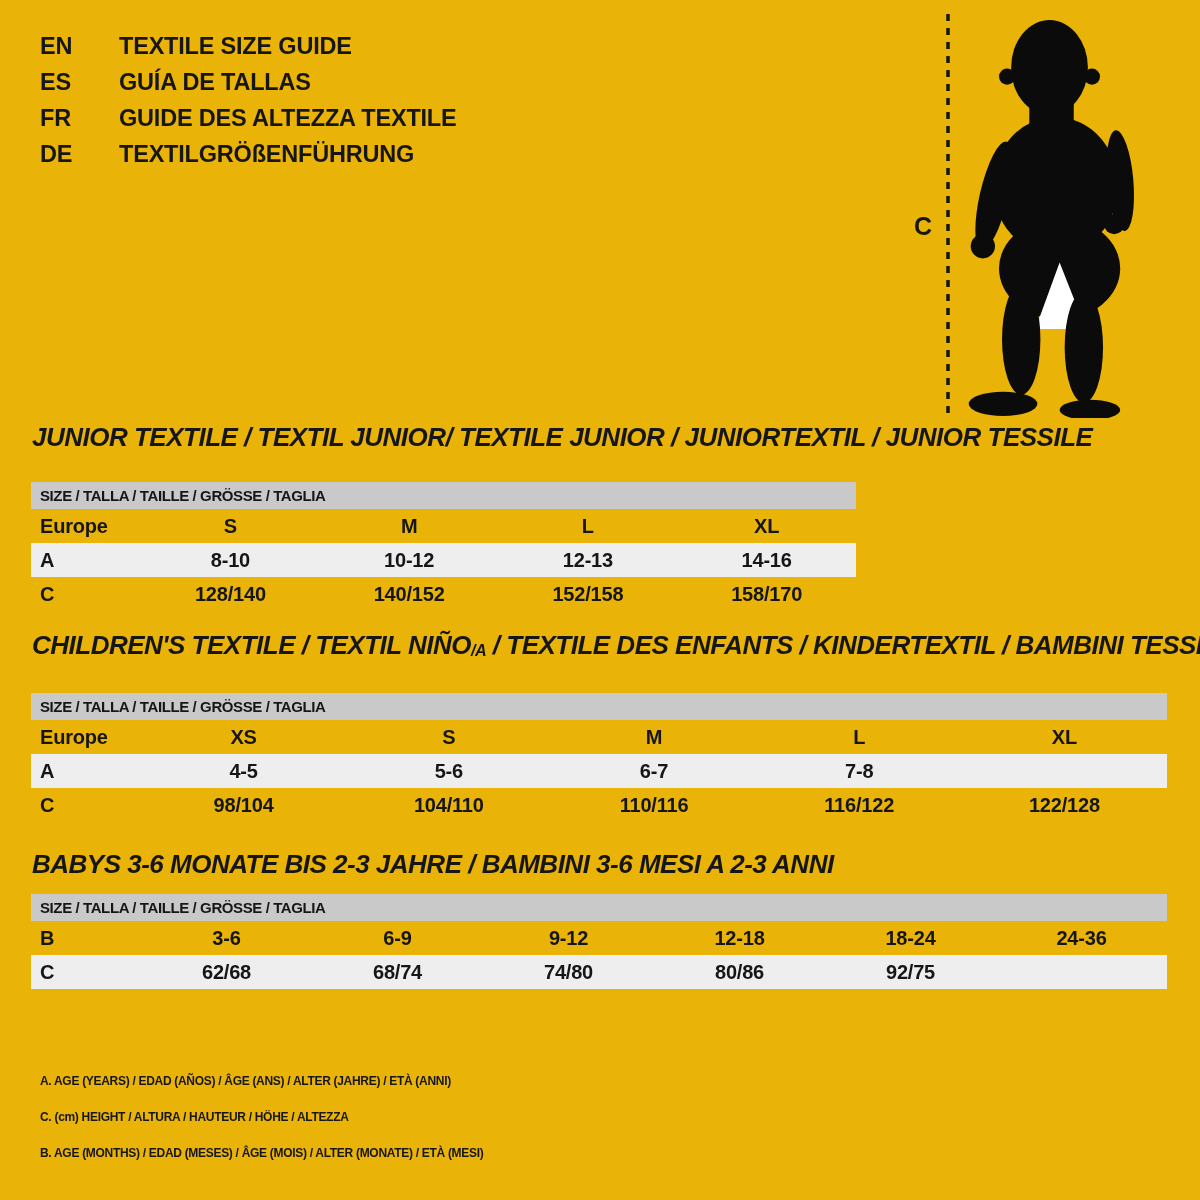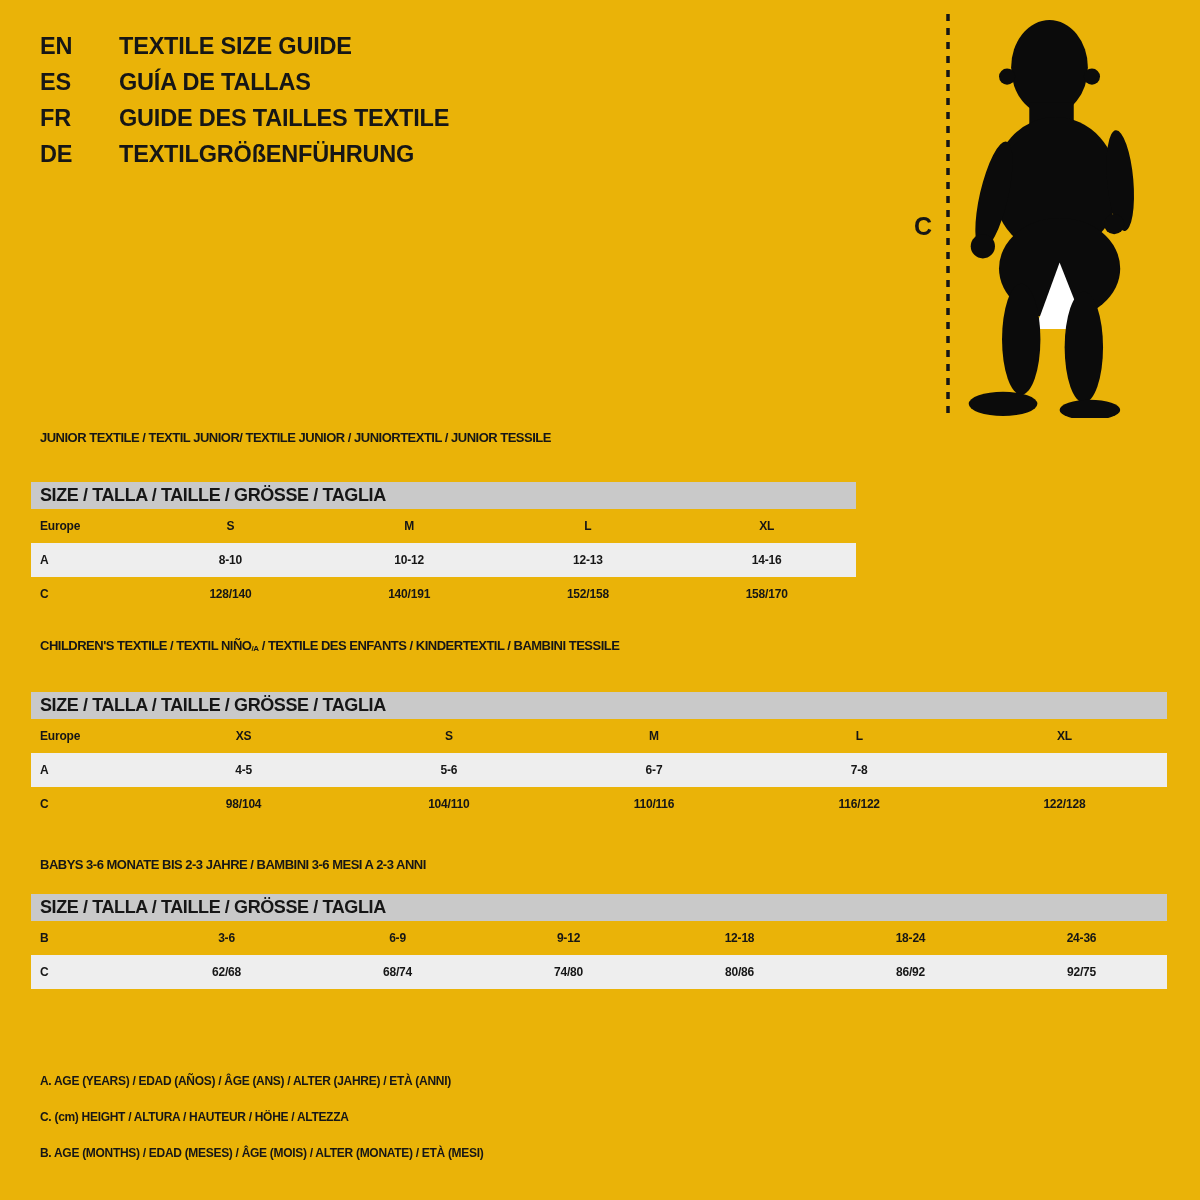--- a/index.html
+++ b/index.html
@@ -15,25 +15,25 @@
   .lang-label{white-space:nowrap;}
   
   .dash-line{position:absolute;left:944px;top:12px;width:8px;height:408px;}
   .c-label{position:absolute;left:914px;top:212px;font-size:25px;line-height:28px;}
   .toddler{position:absolute;left:960px;top:14px;width:178px;height:404px;}
   
   .section{position:absolute;left:31px;}
   .sec-0{top:419px;width:825px;}
   .sec-1{top:627px;width:1136px;}
   .sec-2{top:846px;width:1136px;}
-  .sec-title{font-size:13px;line-height:37px;margin-left:9px;letter-spacing:-0.5px;white-space:nowrap;}
+  .sec-title{font-size:26px;line-height:37px;margin-left:1px;letter-spacing:-0.5px;white-space:nowrap;font-style:italic;}
   .sub-a{font-size:0.62em;position:relative;top:0.14em;}
-  .size-bar{margin-top:26px;height:27px;line-height:27px;padding-left:9px;font-size:18px;letter-spacing:-0.4px;}
+  .size-bar{margin-top:26px;height:27px;line-height:27px;padding-left:9px;font-size:15px;letter-spacing:-0.4px;}
   .sec-2 .size-bar{margin-top:11px;}
-  .trow{display:grid;height:34px;line-height:34px;font-size:12px;}
+  .trow{display:grid;height:34px;line-height:34px;font-size:20px;}
   .cell.label{padding-left:9px;text-align:left;}
   .cell.val{text-align:center;}
   
   .footnotes{position:absolute;left:40px;top:1063px;}
   .footnote{height:36px;line-height:36px;font-size:12px;white-space:nowrap;letter-spacing:-0.3px;}
 </style>
 </head>
 <body>
 
 <div class="canvas">
@@ -42,21 +42,21 @@
       <div class="lang-row">
         <span class="lang-code">EN</span>
         <span class="lang-label">TEXTILE SIZE GUIDE</span>
       </div>
       <div class="lang-row">
         <span class="lang-code">ES</span>
         <span class="lang-label">GUÍA DE TALLAS</span>
       </div>
       <div class="lang-row">
         <span class="lang-code">FR</span>
-        <span class="lang-label">GUIDE DES TAILLES TEXTILE</span>
+        <span class="lang-label">GUIDE DES ALTEZZA TEXTILE</span>
       </div>
       <div class="lang-row">
         <span class="lang-code">DE</span>
         <span class="lang-label">TEXTILGRÖßENFÜHRUNG</span>
       </div>
     </div>
 
   <svg class="dash-line" viewBox="0 0 8 408">
     <line x1="4" y1="2" x2="4" y2="406" stroke="#161616" stroke-width="3.5" stroke-dasharray="7 7"></line>
   </svg>
@@ -97,21 +97,21 @@
         <div class="trow" style="grid-template-columns: 110px repeat(4, 1fr); background: rgb(238, 238, 238);">
           <span class="cell label">A</span>
           <span class="cell val">8-10</span>
           <span class="cell val">10-12</span>
           <span class="cell val">12-13</span>
           <span class="cell val">14-16</span>
         </div>
         <div class="trow" style="grid-template-columns: 110px repeat(4, 1fr);">
           <span class="cell label">C</span>
           <span class="cell val">128/140</span>
-          <span class="cell val">140/191</span>
+          <span class="cell val">140/152</span>
           <span class="cell val">152/158</span>
           <span class="cell val">158/170</span>
         </div>
       </section>
       <section class="section sec-1">
         <div class="sec-title">CHILDREN'S TEXTILE / TEXTIL NIÑO<span class="sub-a">/A</span> / TEXTILE DES ENFANTS / KINDERTEXTIL / BAMBINI TESSILE</div>
         <div class="size-bar" style="background: rgb(201, 201, 201);">SIZE / TALLA / TAILLE / GRÖSSE / TAGLIA</div>
         <div class="trow" style="grid-template-columns: 110px repeat(5, 1fr);">
           <span class="cell label">Europe</span>
           <span class="cell val">XS</span>
@@ -147,21 +147,20 @@
           <span class="cell val">12-18</span>
           <span class="cell val">18-24</span>
           <span class="cell val">24-36</span>
         </div>
         <div class="trow" style="grid-template-columns: 110px repeat(6, 1fr); background: rgb(238, 238, 238);">
           <span class="cell label">C</span>
           <span class="cell val">62/68</span>
           <span class="cell val">68/74</span>
           <span class="cell val">74/80</span>
           <span class="cell val">80/86</span>
-          <span class="cell val">86/92</span>
           <span class="cell val">92/75</span>
         </div>
       </section>
     </div>
 
   <div class="footnotes">
       <div class="footnote">A. AGE (YEARS) / EDAD (AÑOS) / ÂGE (ANS) / ALTER (JAHRE) / ETÀ (ANNI)</div>
       <div class="footnote">C. (cm) HEIGHT / ALTURA / HAUTEUR / HÖHE / ALTEZZA</div>
       <div class="footnote">B. AGE (MONTHS) / EDAD (MESES) / ÂGE (MOIS) / ALTER (MONATE) / ETÀ (MESI)</div>
     </div>

